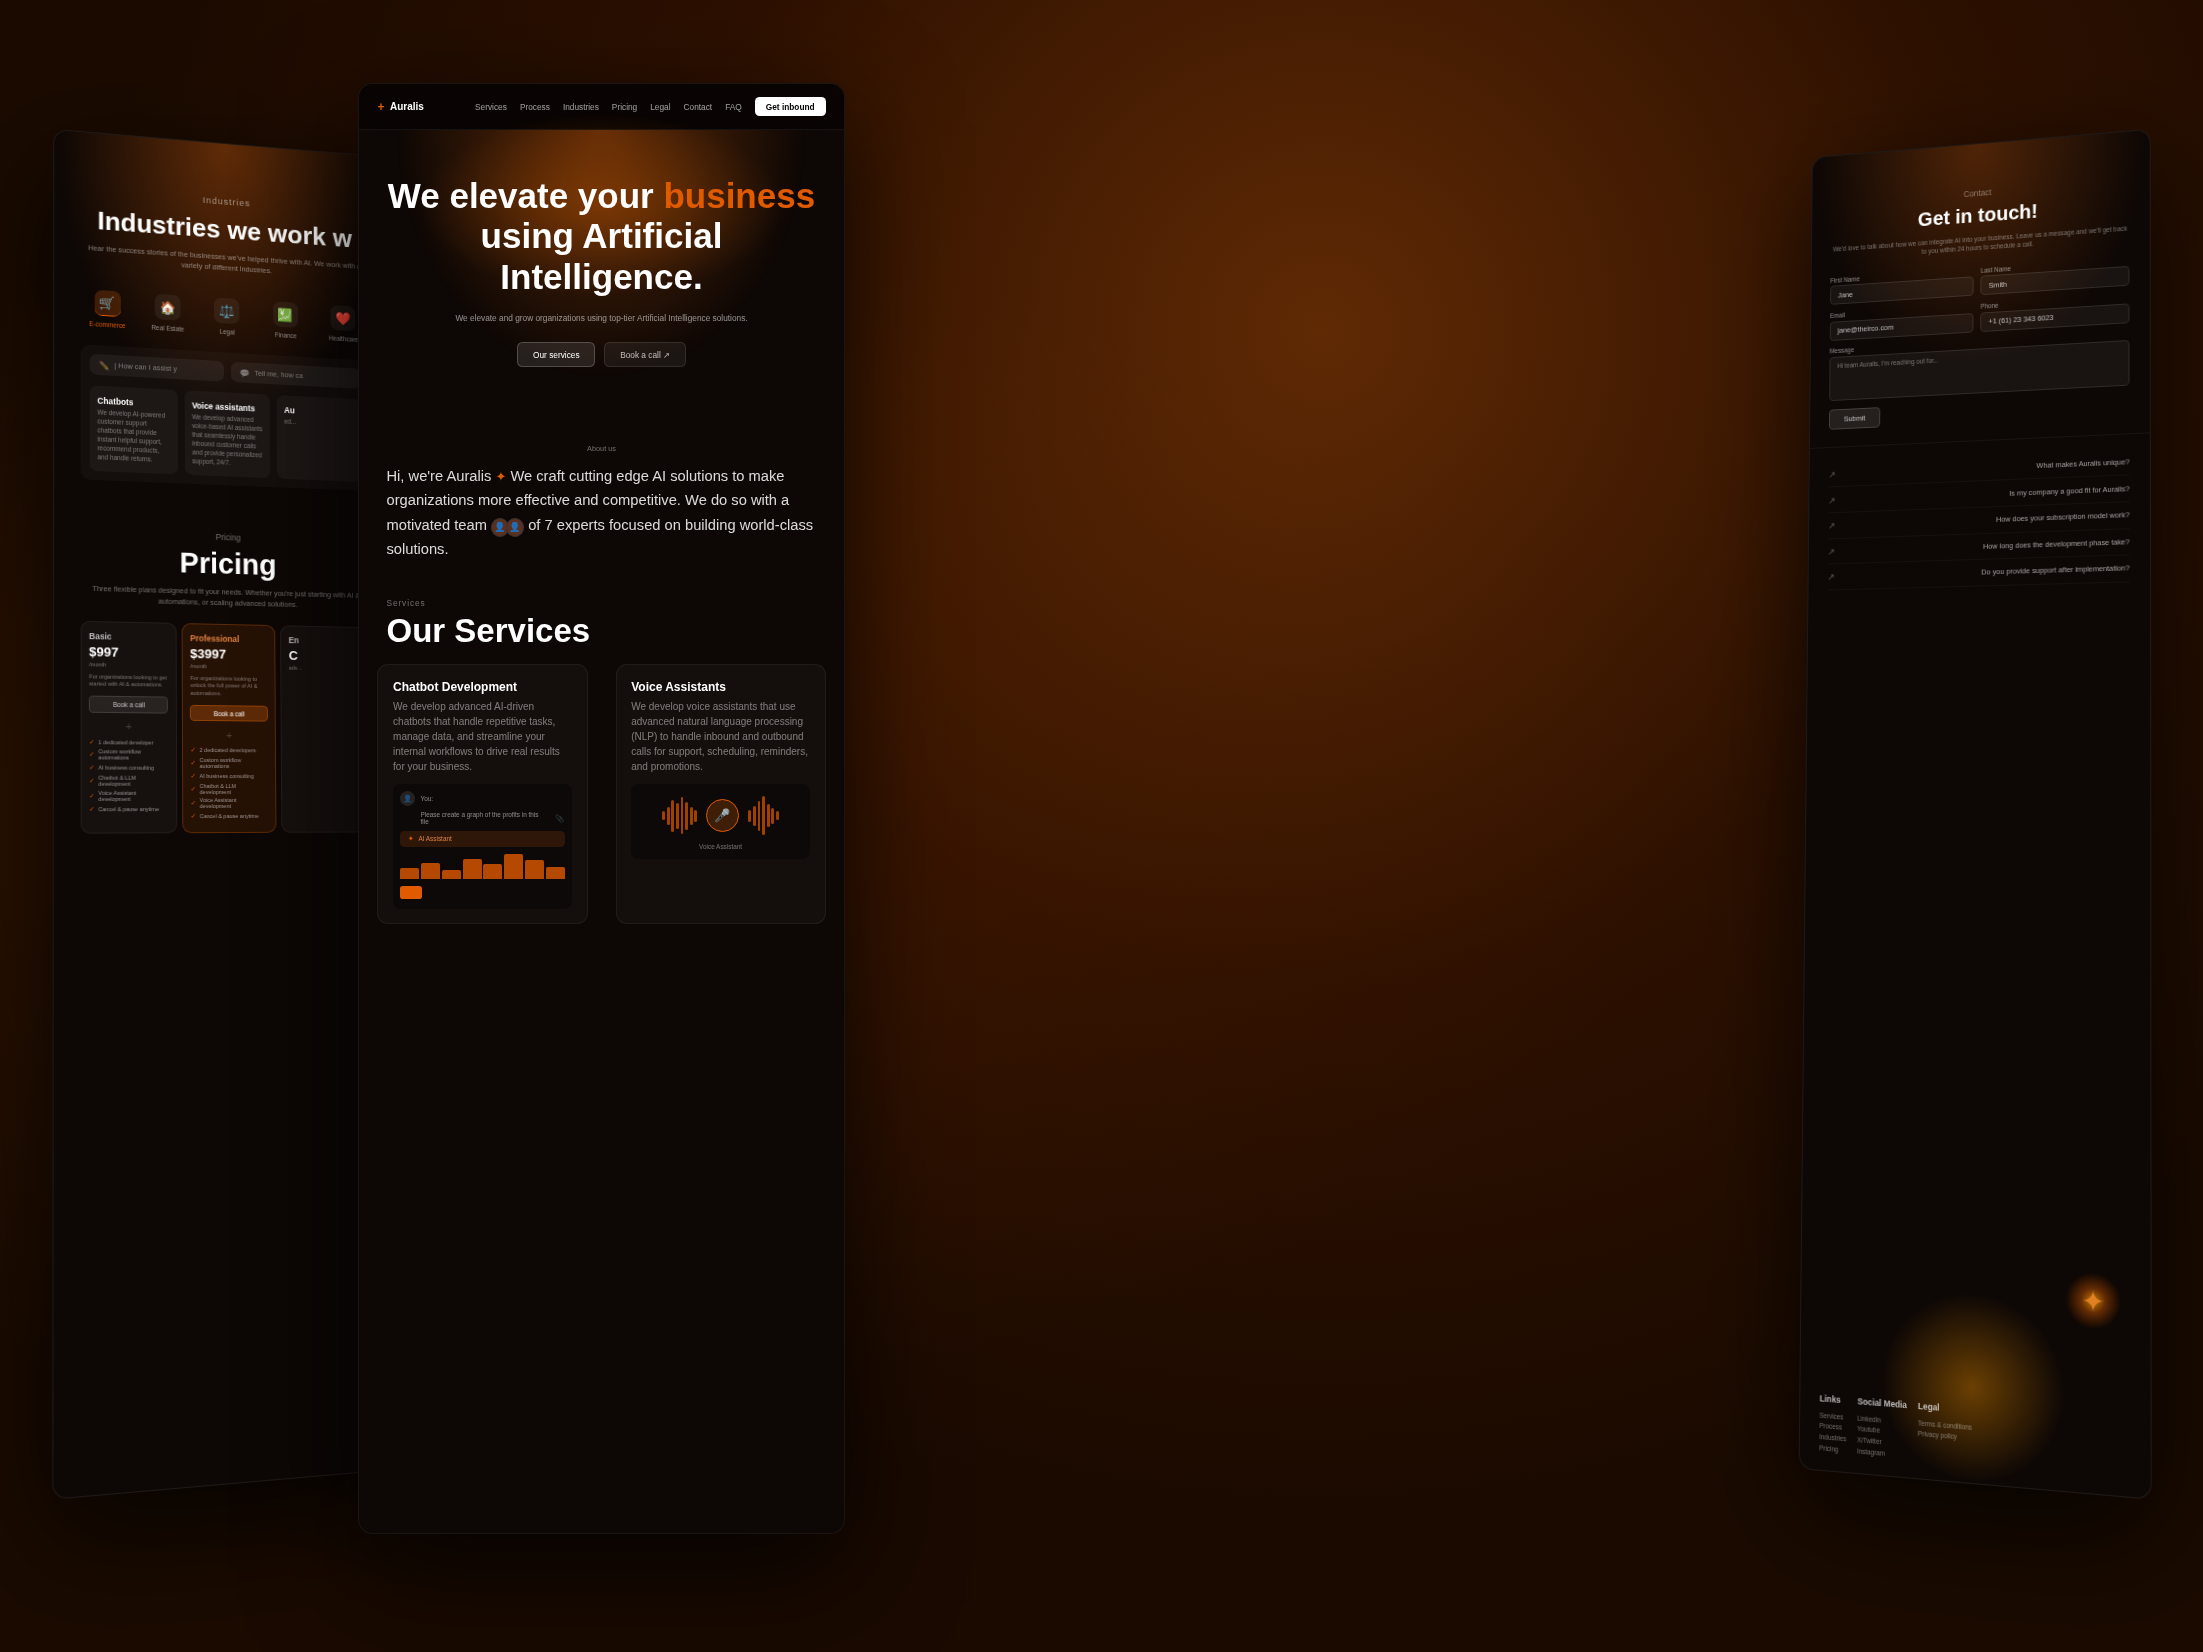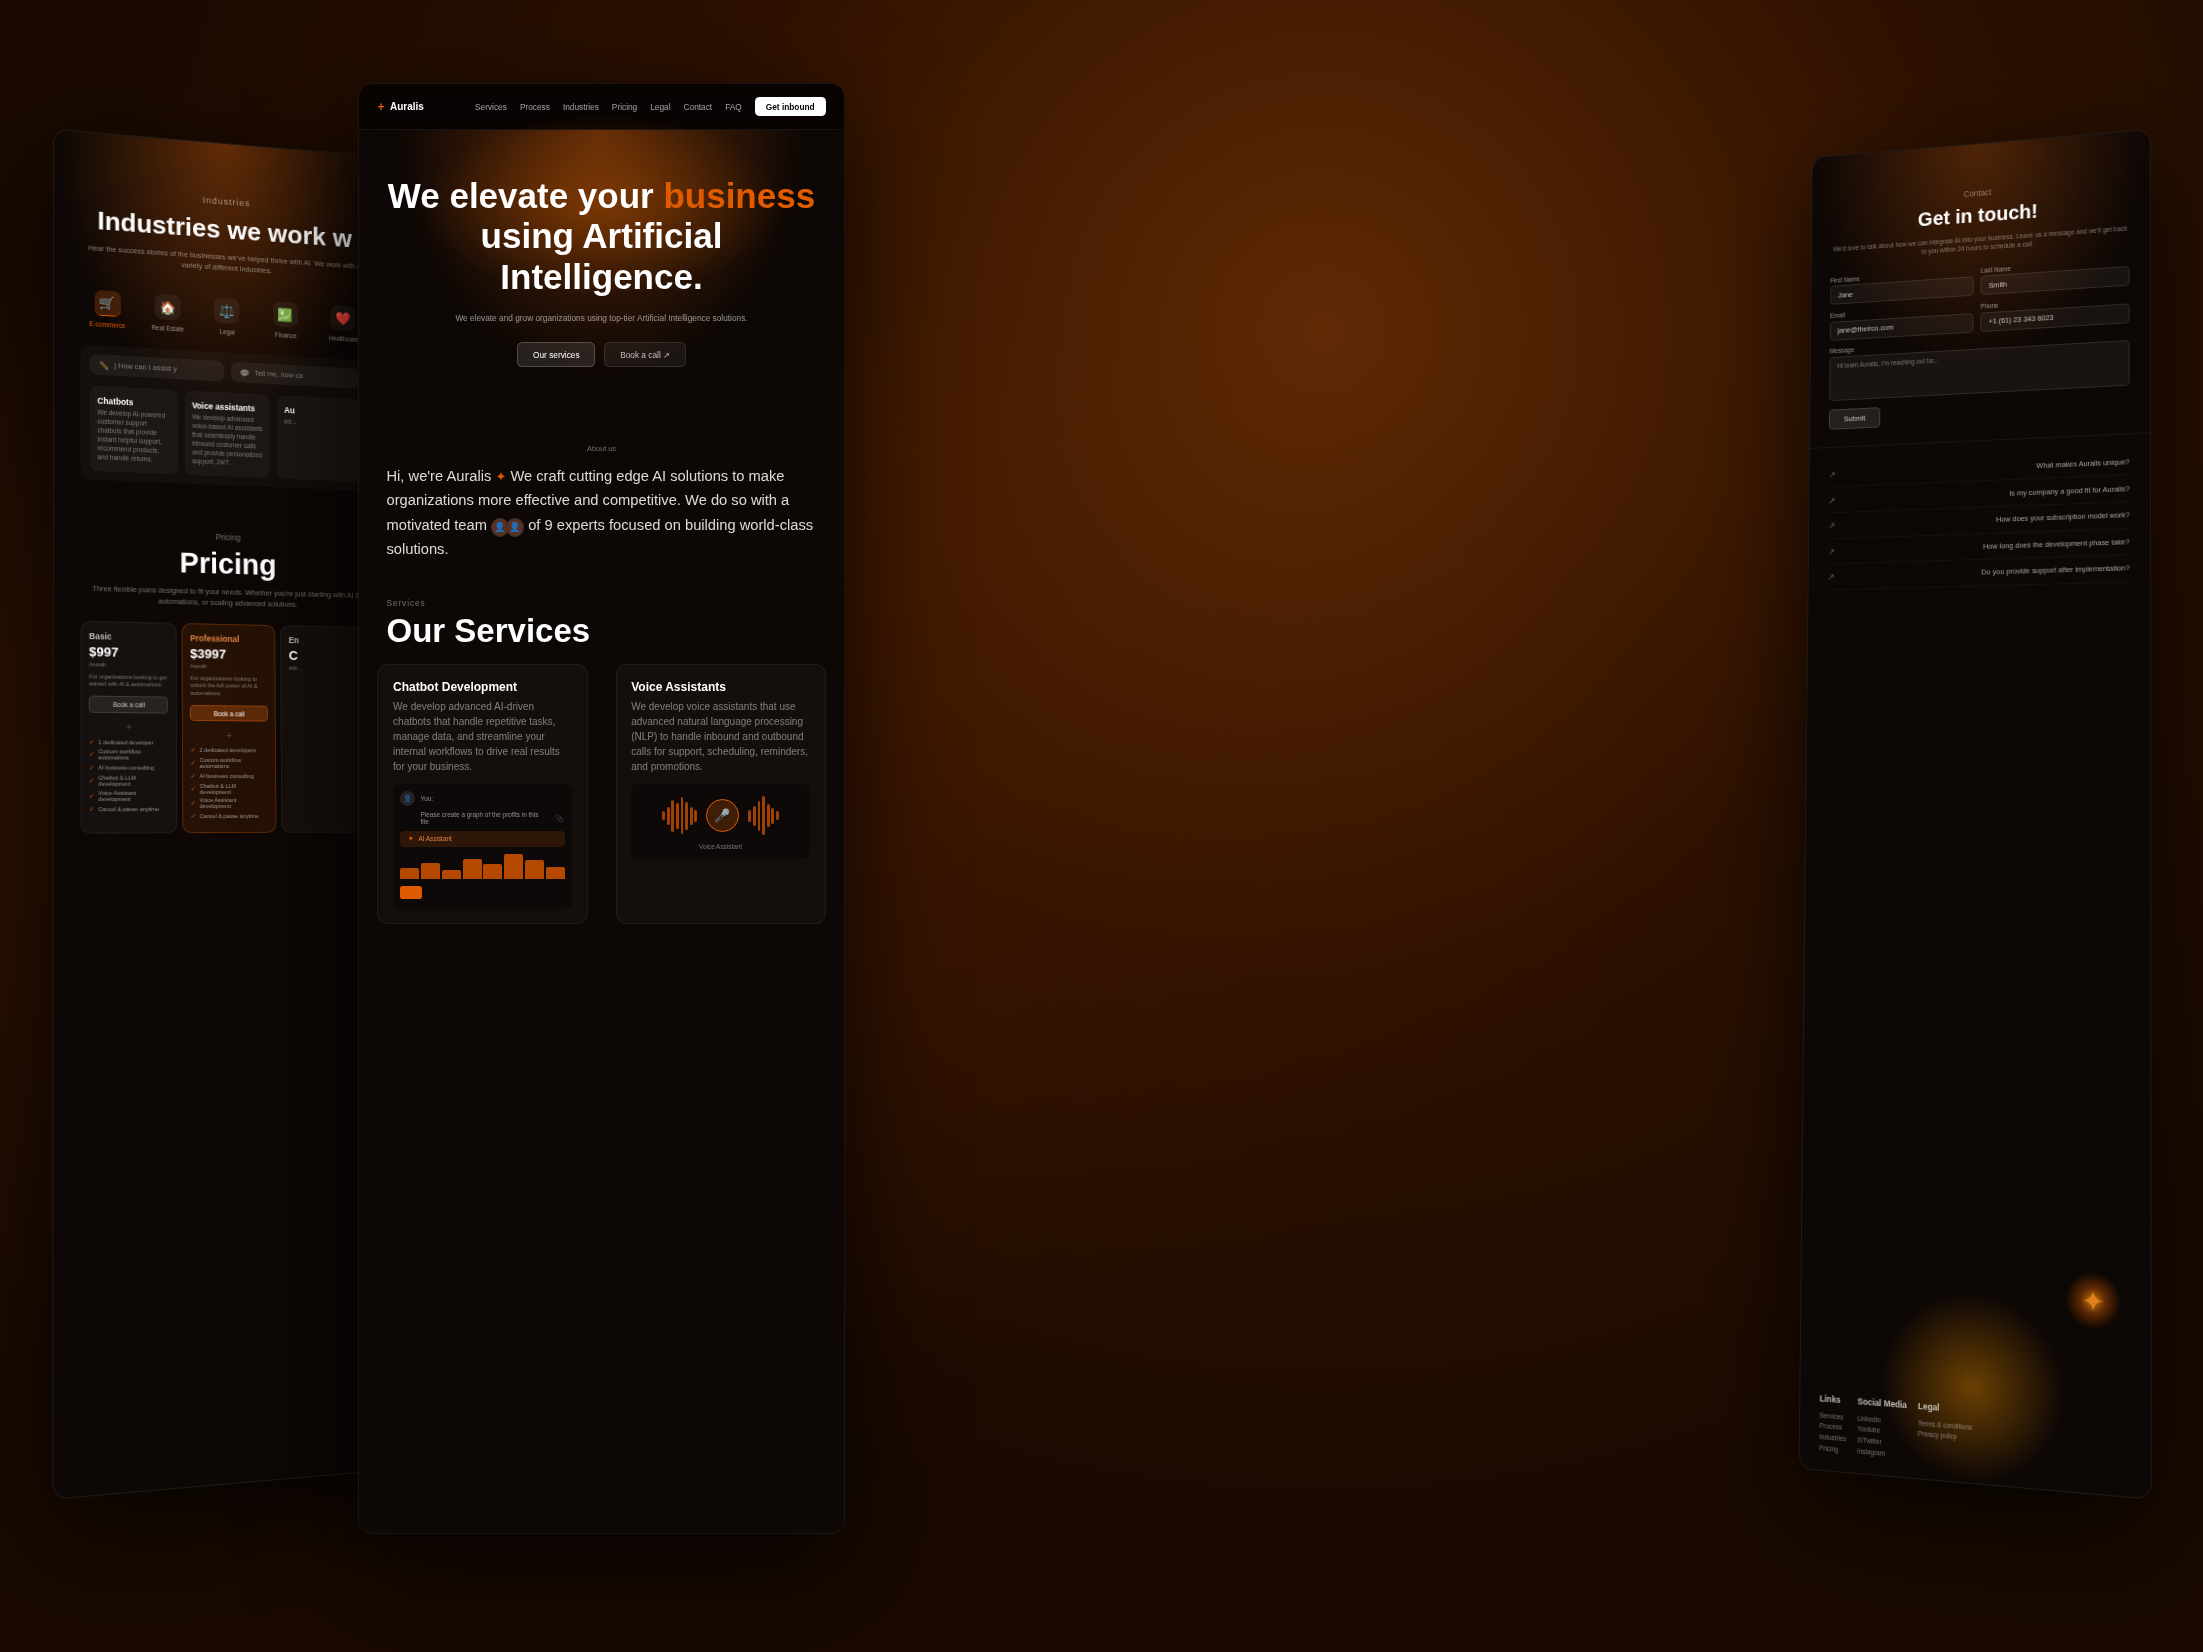--- a/index.html
+++ b/index.html
@@ -901,21 +901,21 @@
     <div class="about-section">
       <div class="section-tag">About us</div>
       <div class="about-text">
         <span>Hi, we're Auralis </span>
         <span style="color:#e05a00; font-size:13px;">✦</span>
         <span> We craft cutting edge AI solutions to make organizations more effective and competitive. We do so with a motivated team </span>
         <span class="avatar-cluster">
           <span class="avatar-sm">👤</span>
           <span class="avatar-sm">👤</span>
         </span>
-        <span> of 9 experts</span>
+        <span> of 7 experts</span>
         <span> focused on building world-class solutions.</span>
       </div>
     </div>
 
     <div>
       <div class="services-section-label">Services</div>
       <div class="services-title">Our Services</div>
 
       <div class="service-cards-grid">
 

